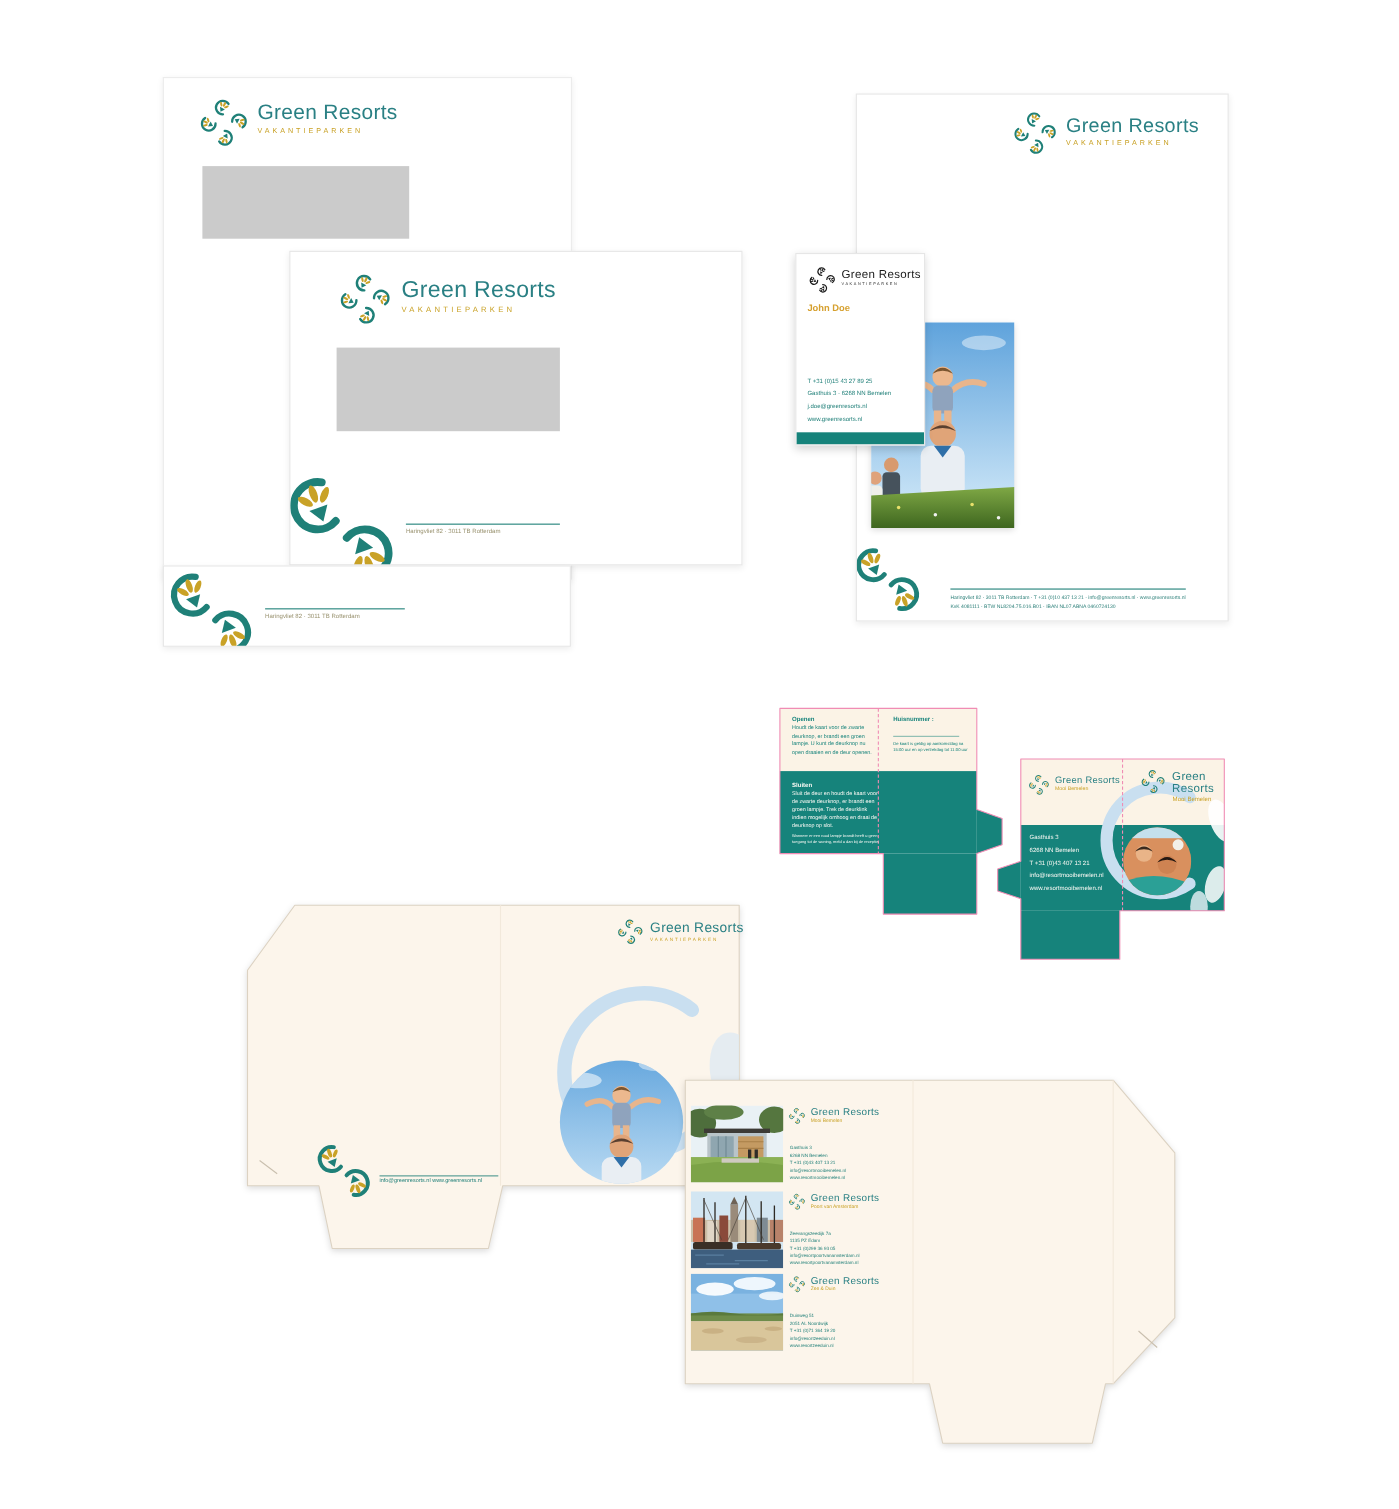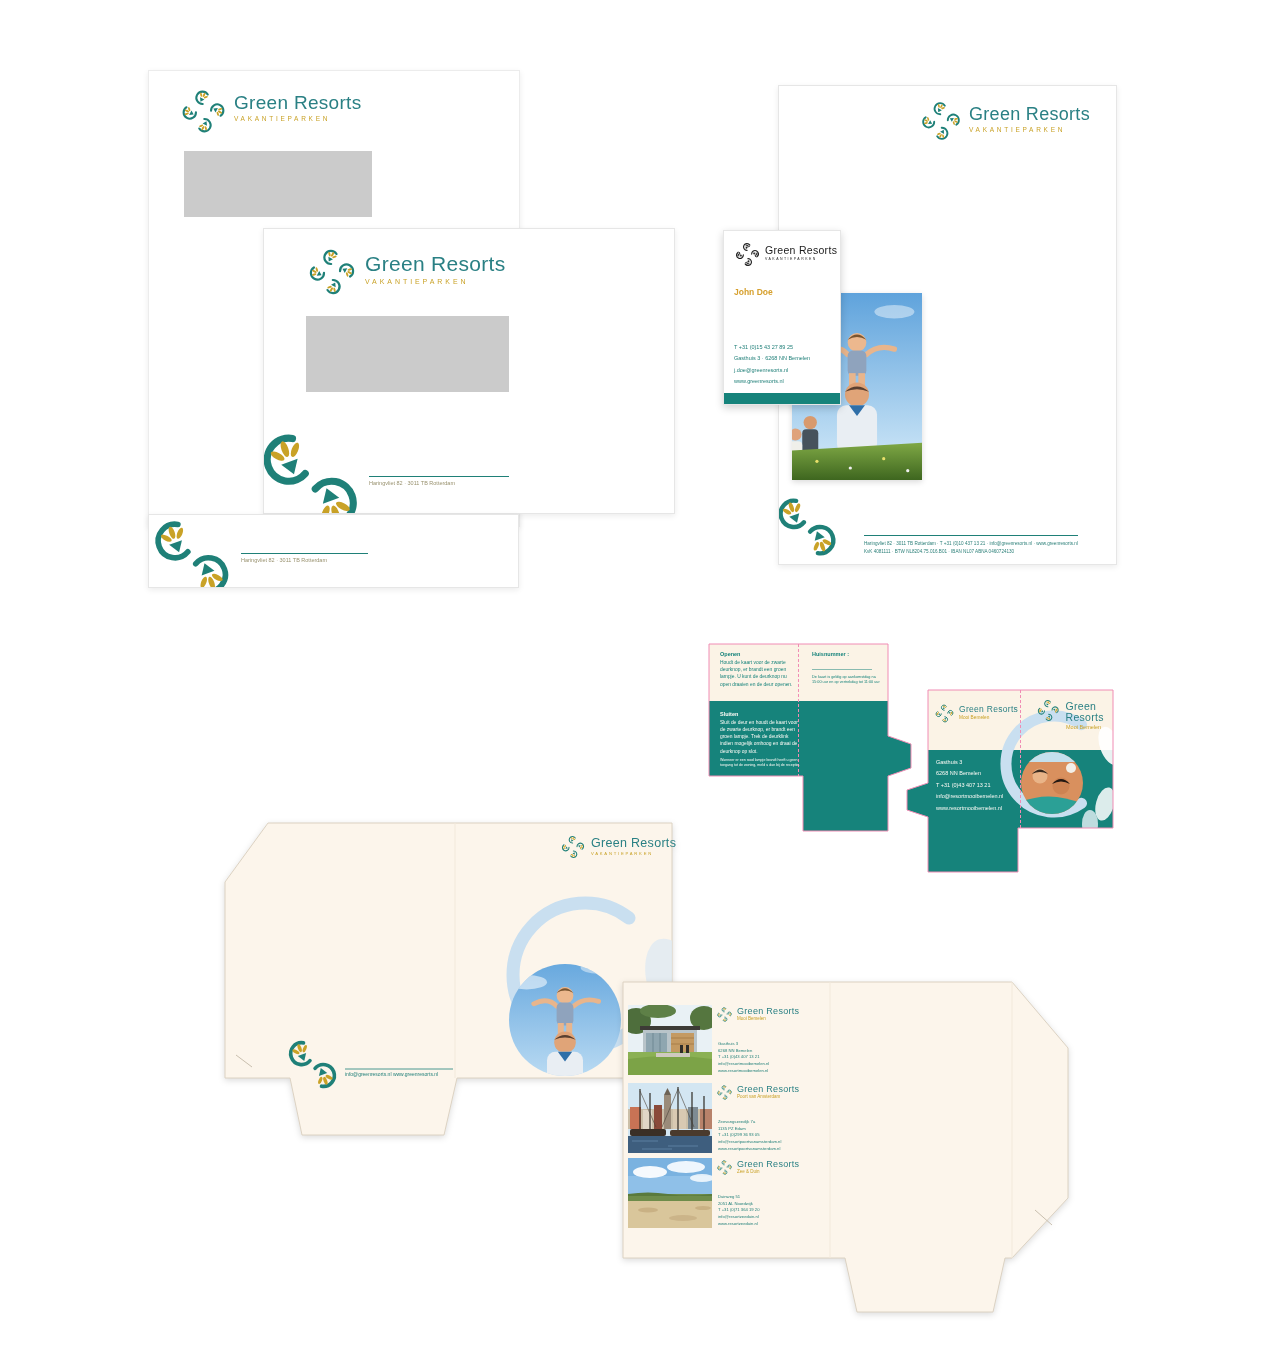--- a/index.html
+++ b/index.html
@@ -257,21 +257,21 @@
       <svg width="27" height="27" viewBox="0 0 100 100" style="--c1:#1A1A1A;--c2:#1A1A1A">
           <use href="#lm-circle"></use>
         </svg>
       <div class="logo-text" style="padding-top:4px;">
         <div class="logo-name" style="font-size:10.5px;">Green Resorts</div>
         <div class="sc">
             <div class="logo-tag" style="font-size:7px;margin-top:2px;">VAKANTIEPARKEN</div>
           </div>
       </div>
     </div>
-    <div class="gold-name" style="position:absolute;left:10px;top:56px;font-size:8.5px;">John Doe</div>
+    <div class="gold-name" style="position:absolute;left:10px;top:44px;font-size:8.5px;">John Doe</div>
     <div style="position:absolute;left:10px;top:110px;width:100px;">
       <div class="sc contact-teal" style="font-size:11px;line-height:23px;">
         <div>T +31 (0)15 43 27 89 25</div>
         <div>Gasthuis 3 · 6268 NN  Bemelen</div>
         <div>j.doe@greenresorts.nl</div>
         <div>www.greenresorts.nl</div>
       </div>
     </div>
     <div style="position:absolute;left:0;bottom:0;width:100%;height:11px;background:#16837B;"></div>
   </div>

